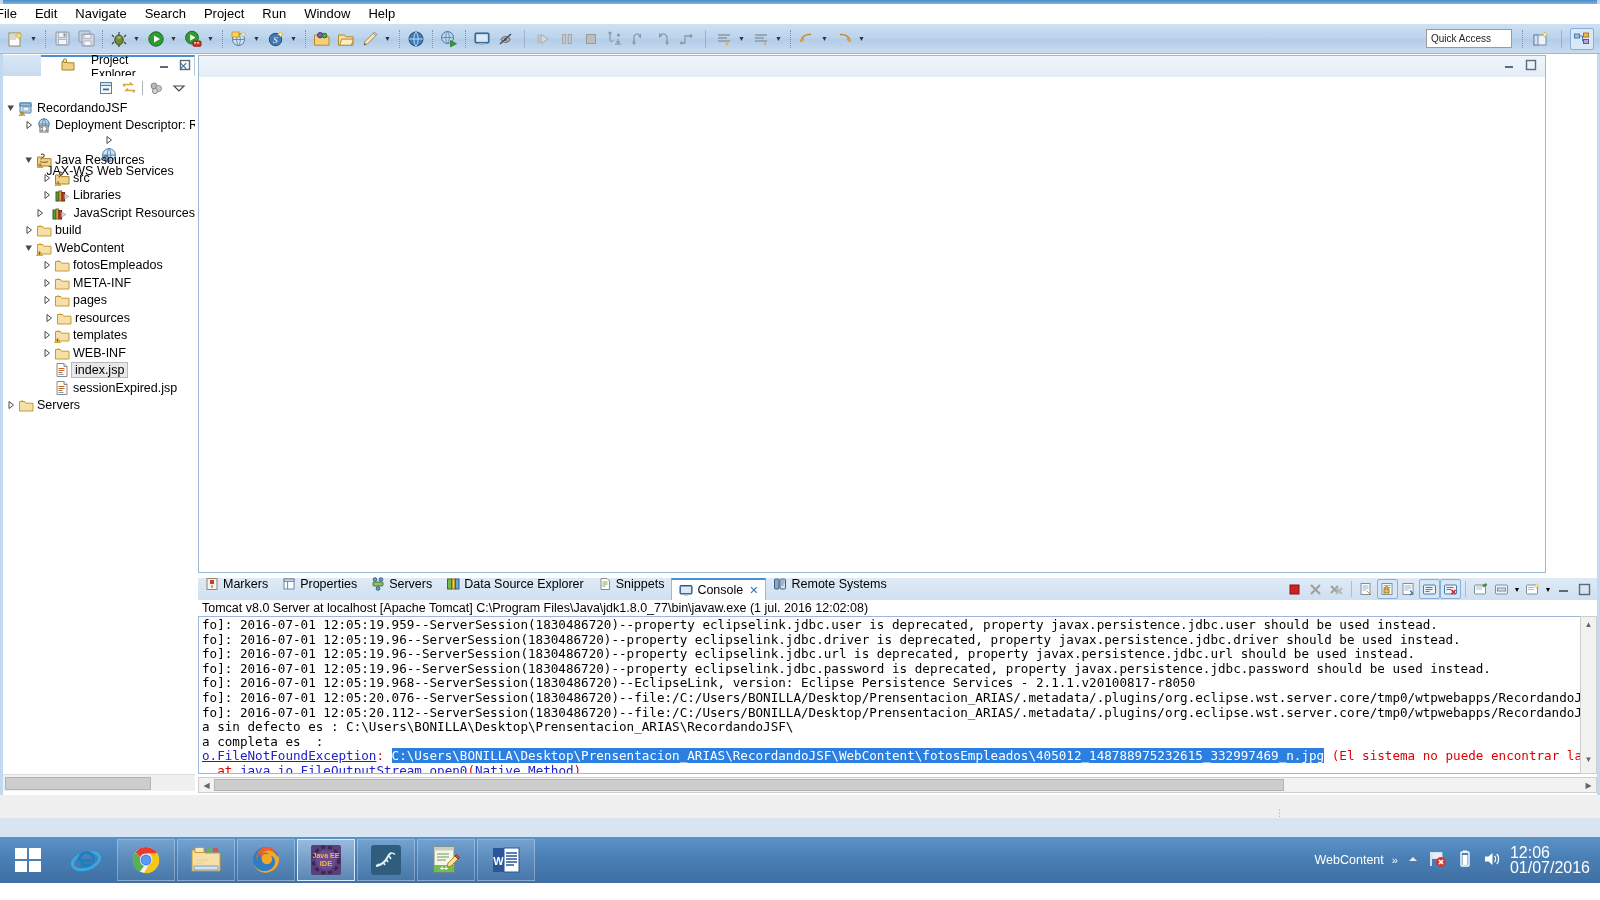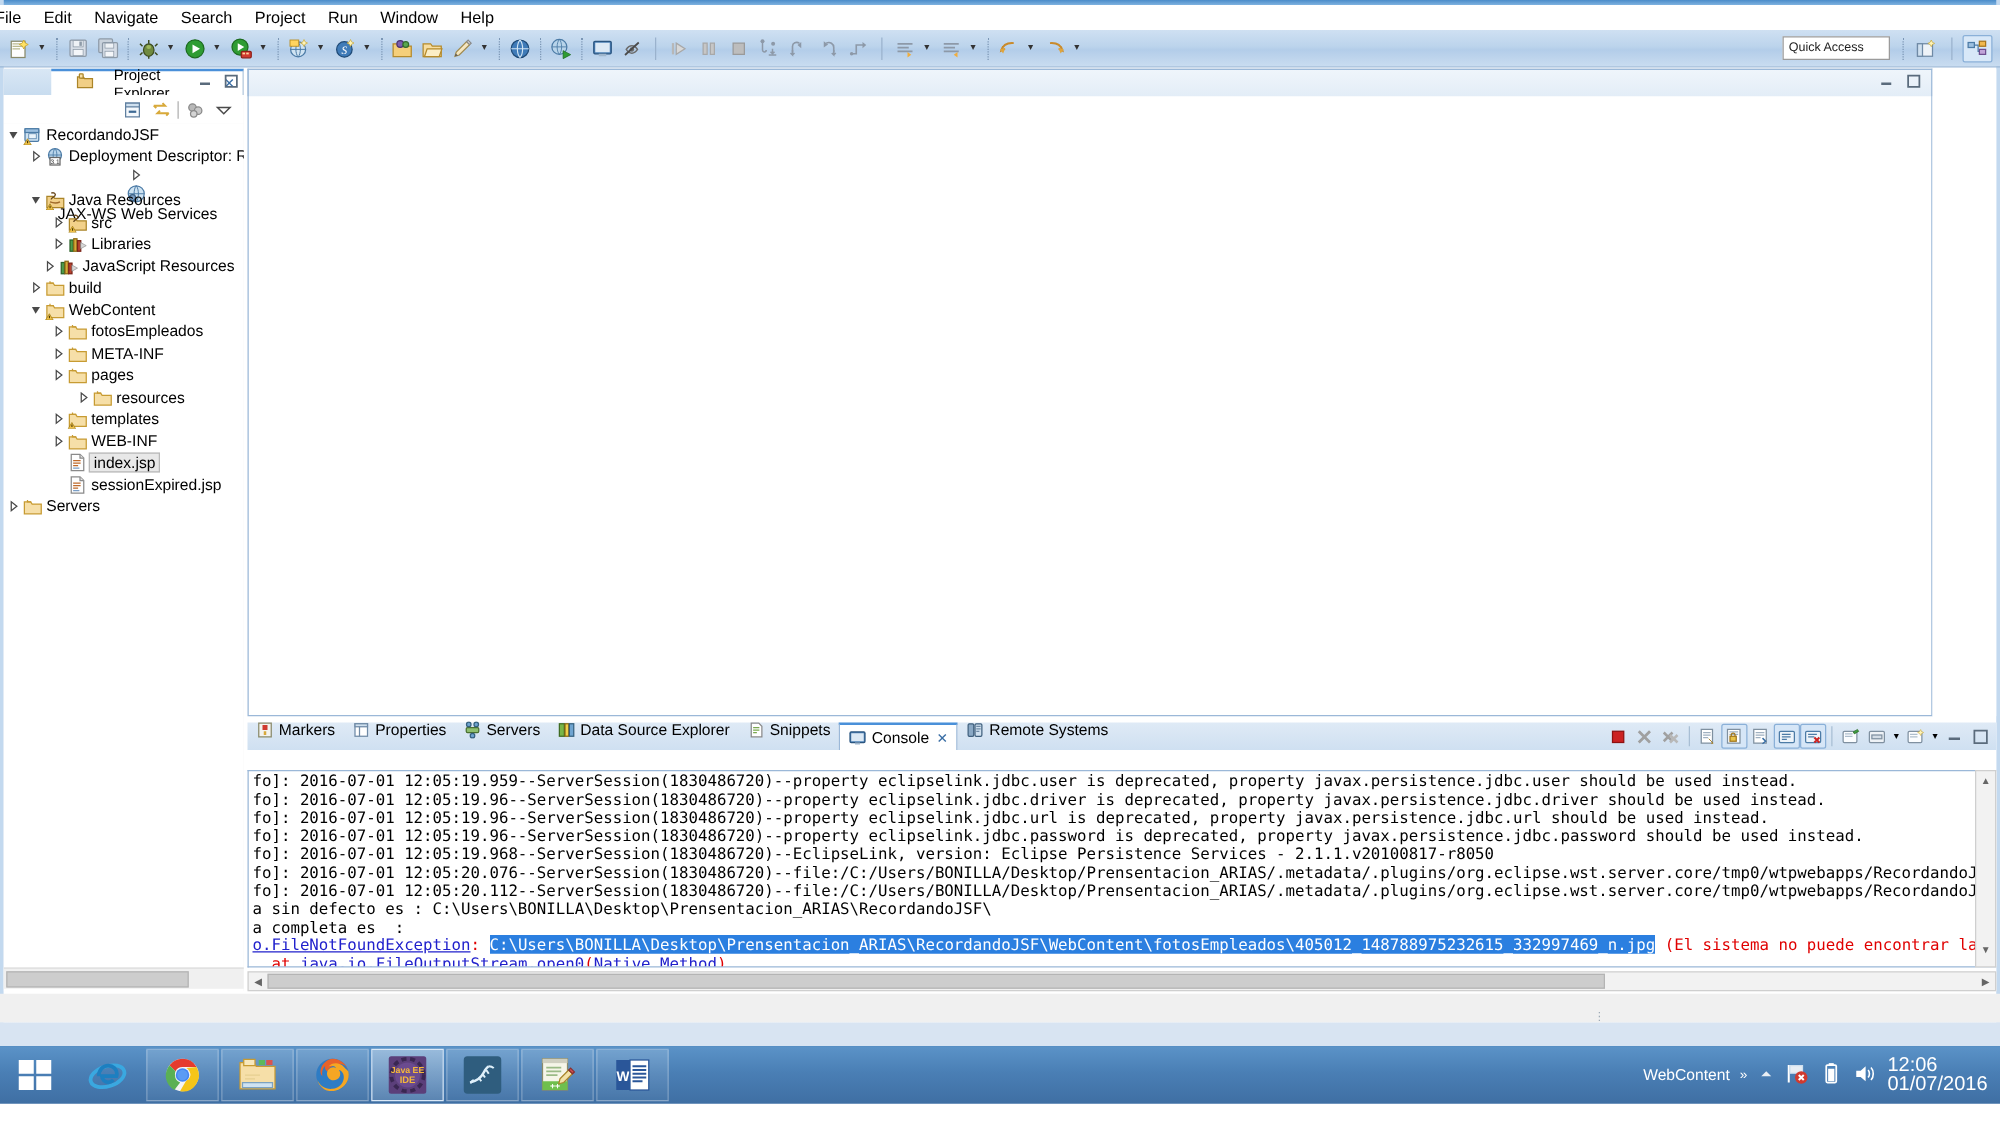--- a/index.html
+++ b/index.html
@@ -641,21 +641,21 @@
         <span class="ico">
           <svg width="16" height="16" viewBox="0 0 16 16">
             <rect x="2" y="5" width="2.6" height="9" fill="#4f9c4a" stroke="#2c6129"></rect>
             <rect x="5" y="4" width="2.6" height="10" fill="#d8a93a" stroke="#8a6a14"></rect>
             <rect x="8" y="5.5" width="2.6" height="8.5" fill="#b8422f" stroke="#7b2418"></rect>
             <path d="M10.5 7l4.5 2.5-4.5 2.5z" fill="#d8d8d8" stroke="#888" stroke-width=".5"></path>
           </svg>
         </span>
         <span class="lbl">Libraries</span>
       </div>
-      <div class="tnode" style="padding-left: 31px;">
+      <div class="tnode" style="padding-left: 31px; justify-content: space-between;">
         <span class="tw">
           <svg width="10" height="10" viewBox="0 0 10 10">
             <path d="M3 1.5v7l4.5-3.5z" fill="none" stroke="#4a4a4a" stroke-width="1"></path>
           </svg>
         </span>
         <span class="ico">
           <svg width="16" height="16" viewBox="0 0 16 16">
             <rect x="2" y="5" width="2.6" height="9" fill="#4f9c4a" stroke="#2c6129"></rect>
             <rect x="5" y="4" width="2.6" height="10" fill="#d8a93a" stroke="#8a6a14"></rect>
             <rect x="8" y="5.5" width="2.6" height="8.5" fill="#b8422f" stroke="#7b2418"></rect>
@@ -729,21 +729,21 @@
           </svg>
         </span>
         <span class="ico">
           <svg width="16" height="16" viewBox="0 0 16 16">
             <path d="M1.5 4.5h5l1.2 1.7H15V14H1.5z" fill="#f6dfa8" stroke="#c79b32"></path>
             <path d="M4 3v1.5h3" stroke="#c79b32" fill="none"></path>
           </svg>
         </span>
         <span class="lbl">pages</span>
       </div>
-      <div class="tnode" style="padding-left: 58px;">
+      <div class="tnode" style="padding-left: 40px;">
         <span class="tw">
           <svg width="10" height="10" viewBox="0 0 10 10">
             <path d="M3 1.5v7l4.5-3.5z" fill="none" stroke="#4a4a4a" stroke-width="1"></path>
           </svg>
         </span>
         <span class="ico">
           <svg width="16" height="16" viewBox="0 0 16 16">
             <path d="M1.5 4.5h5l1.2 1.7H15V14H1.5z" fill="#f6dfa8" stroke="#c79b32"></path>
             <path d="M4 3v1.5h3" stroke="#c79b32" fill="none"></path>
           </svg>
@@ -996,20 +996,21 @@
           <rect x="2" y="7" width="9" height="2" fill="#5a6b7c"></rect>
         </svg>
     </span>
     <span class="ct-btn">
       <svg width="13" height="13" viewBox="0 0 13 13">
           <rect x="1.5" y="1.5" width="10" height="10" fill="none" stroke="#5a6b7c" stroke-width="1.4"></rect>
         </svg>
     </span>
   </div>
 
+  <div class="cons-title">Tomcat v8.0 Server at localhost [Apache Tomcat] C:\Program Files\Java\jdk1.8.0_77\bin\javaw.exe (1 jul. 2016 12:02:08)</div>
 
   <div class="cons-body" id="console-body">
       <div class="cline"><span>fo]: 2016-07-01 12:05:19.959--ServerSession(1830486720)--property eclipselink.jdbc.user is deprecated, property javax.persistence.jdbc.user should be used instead.</span></div>
       <div class="cline"><span>fo]: 2016-07-01 12:05:19.96--ServerSession(1830486720)--property eclipselink.jdbc.driver is deprecated, property javax.persistence.jdbc.driver should be used instead.</span></div>
       <div class="cline"><span>fo]: 2016-07-01 12:05:19.96--ServerSession(1830486720)--property eclipselink.jdbc.url is deprecated, property javax.persistence.jdbc.url should be used instead.</span></div>
       <div class="cline"><span>fo]: 2016-07-01 12:05:19.96--ServerSession(1830486720)--property eclipselink.jdbc.password is deprecated, property javax.persistence.jdbc.password should be used instead.</span></div>
       <div class="cline"><span>fo]: 2016-07-01 12:05:19.968--ServerSession(1830486720)--EclipseLink, version: Eclipse Persistence Services - 2.1.1.v20100817-r8050</span></div>
       <div class="cline"><span>fo]: 2016-07-01 12:05:20.076--ServerSession(1830486720)--file:/C:/Users/BONILLA/Desktop/Prensentacion_ARIAS/.metadata/.plugins/org.eclipse.wst.server.core/tmp0/wtpwebapps/RecordandoJSF/WEB-INF/c</span></div>
       <div class="cline"><span>fo]: 2016-07-01 12:05:20.112--ServerSession(1830486720)--file:/C:/Users/BONILLA/Desktop/Prensentacion_ARIAS/.metadata/.plugins/org.eclipse.wst.server.core/tmp0/wtpwebapps/RecordandoJSF/WEB-INF/c</span></div>
       <div class="cline"><span>a sin defecto es : C:\Users\BONILLA\Desktop\Prensentacion_ARIAS\RecordandoJSF\</span></div>

